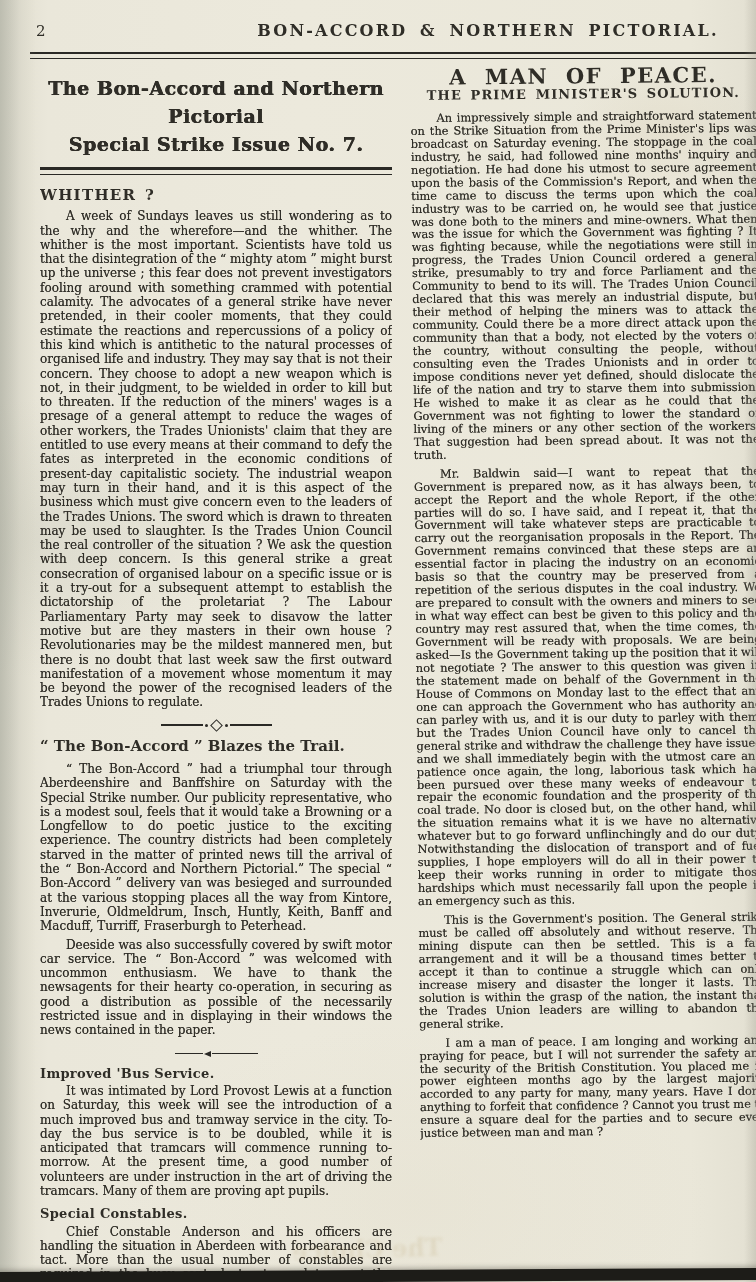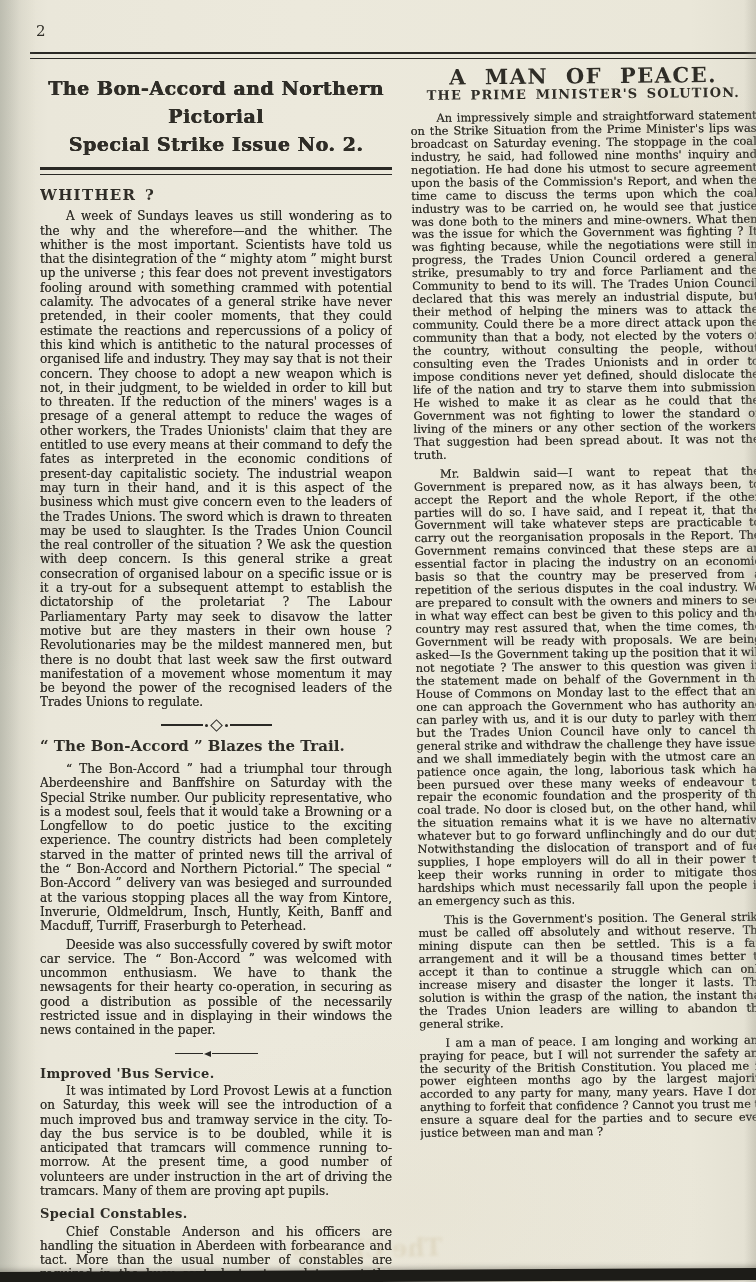--- a/index.html
+++ b/index.html
@@ -71,28 +71,29 @@
   .bleed-text { position:absolute; left:292px; bottom:18px;
     transform:scaleX(-1) rotate(2deg); font-size:24px; font-weight:bold;
     color:rgba(176,152,96,0.55); opacity:0.30; filter:blur(1.4px); }
 </style>
 </head>
 <body>
 
 <div class="page">
 
   <span class="page-number">2</span>
+  <div class="header-title">BON-ACCORD &amp; NORTHERN PICTORIAL.</div>
   <div class="top-rule"></div>
 
   <div class="columns">
 
     <div class="col col-left">
       <div class="masthead">
         <div>The Bon-Accord and Northern Pictorial</div>
-        <div>Special Strike Issue No. 2.</div>
+        <div>Special Strike Issue No. 7.</div>
       </div>
       <div class="mast-rule"></div>
 
       <div class="whither-title">WHITHER ?</div>
       <p class="body">A week of Sundays leaves us still wondering as to the why and the wherefore—and the whither.  The whither is the most important.  Scientists have told us that the disintegration of the “ mighty atom ” might burst up the universe ; this fear does not prevent investigators fooling around with something crammed with potential calamity.  The advocates of a general strike have never pretended, in their cooler moments, that they could estimate the reactions and repercussions of a policy of this kind which is antithetic to the natural processes of organised life and industry.  They may say that is not their concern.  They choose to adopt a new weapon which is not, in their judgment, to be wielded in order to kill but to threaten.  If the reduction of the miners' wages is a presage of a general attempt to reduce the wages of other workers, the Trades Unionists' claim that they are entitled to use every means at their command to defy the fates as interpreted in the economic conditions of present-day capitalistic society.  The industrial weapon may turn in their hand, and it is this aspect of the business which must give concern even to the leaders of the Trades Unions.  The sword which is drawn to threaten may be used to slaughter.  Is the Trades Union Council the real controller of the situation ?  We ask the question with deep concern.  Is this general strike a great consecration of organised labour on a specific issue or is it a try-out for a subsequent attempt to establish the dictatorship of the proletariat ?  The Labour Parliamentary Party may seek to disavow the latter motive but are they masters in their own house ?  Revolutionaries may be the mildest mannered men, but there is no doubt that last week saw the first outward manifestation of a movement whose momentum it may be beyond the power of the recognised leaders of the Trades Unions to regulate.</p>
 
       <div class="ornament">
         <span class="orn-line"></span>
         <span class="orn-dot"></span>
         <span class="orn-diamond"></span>

